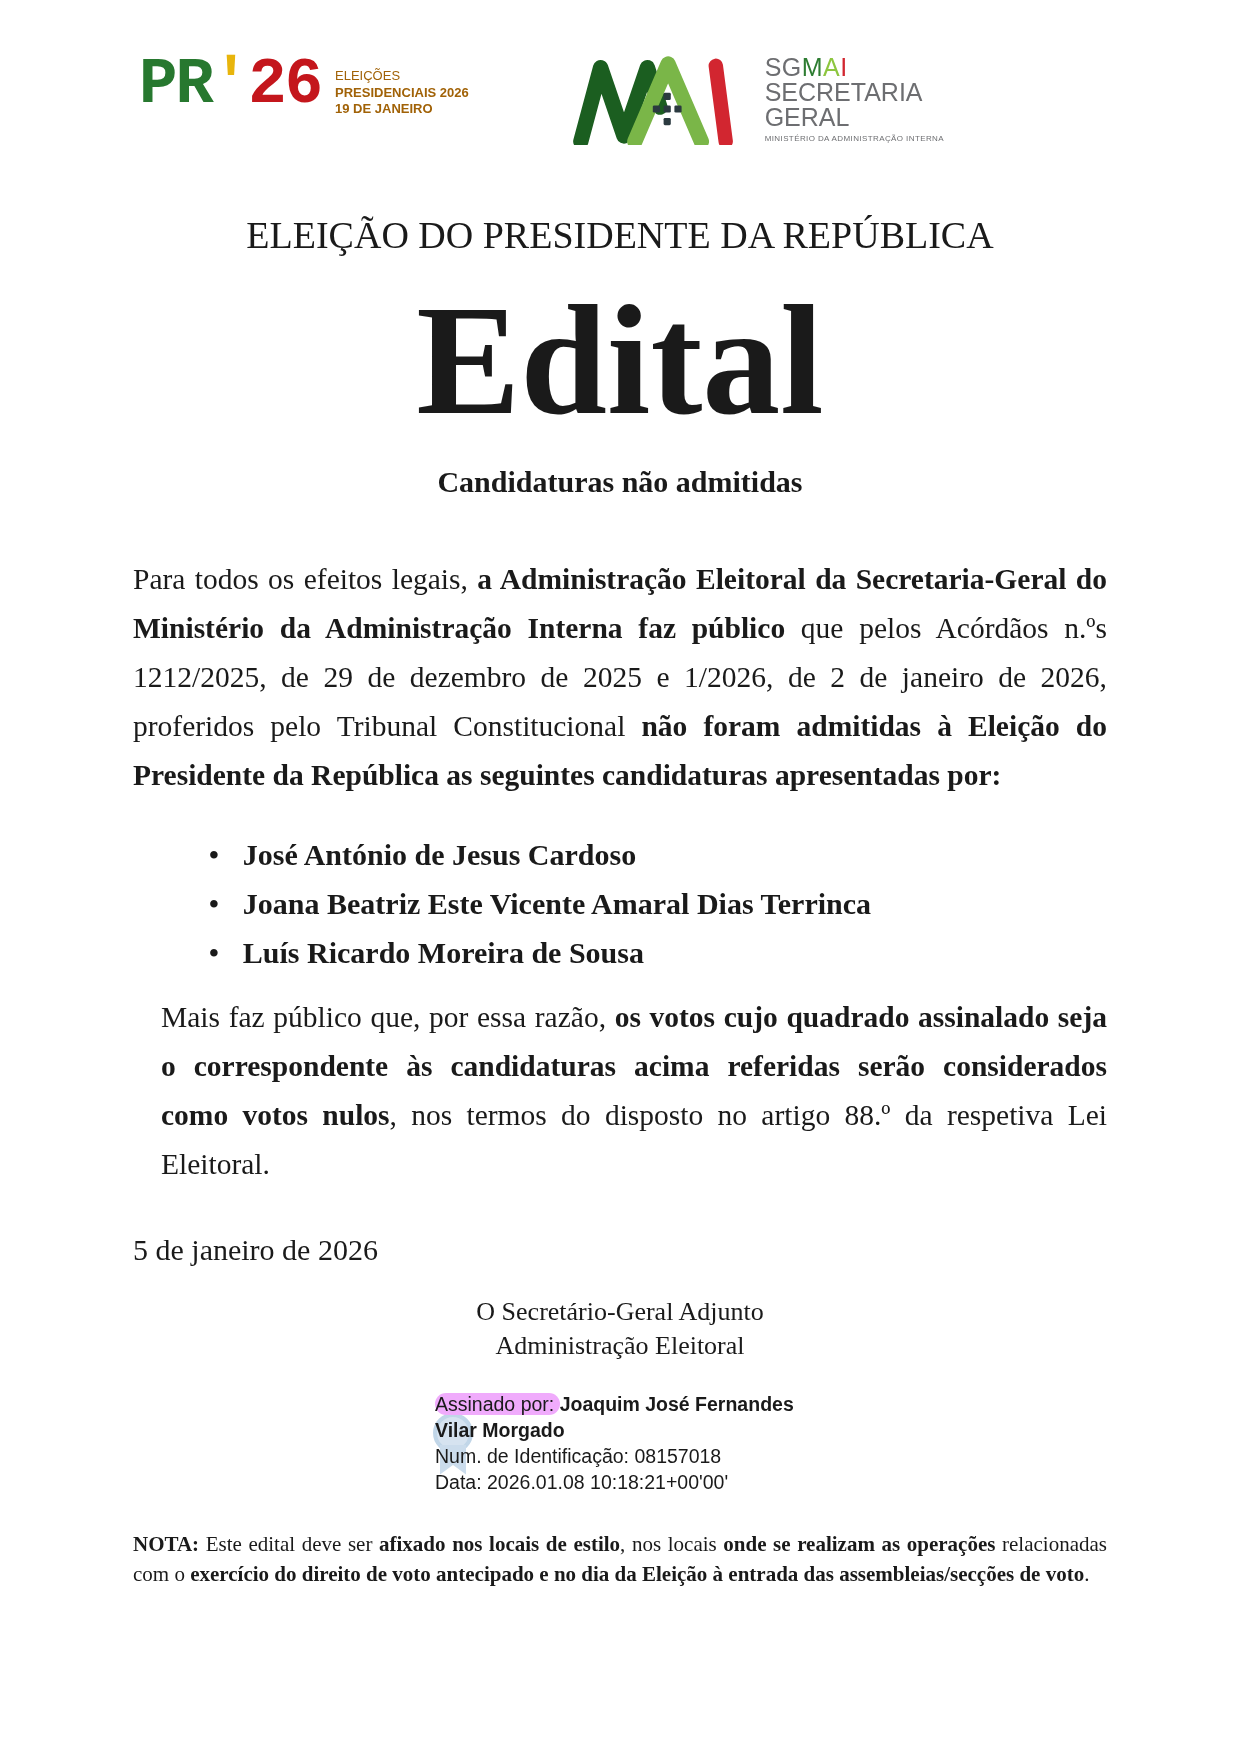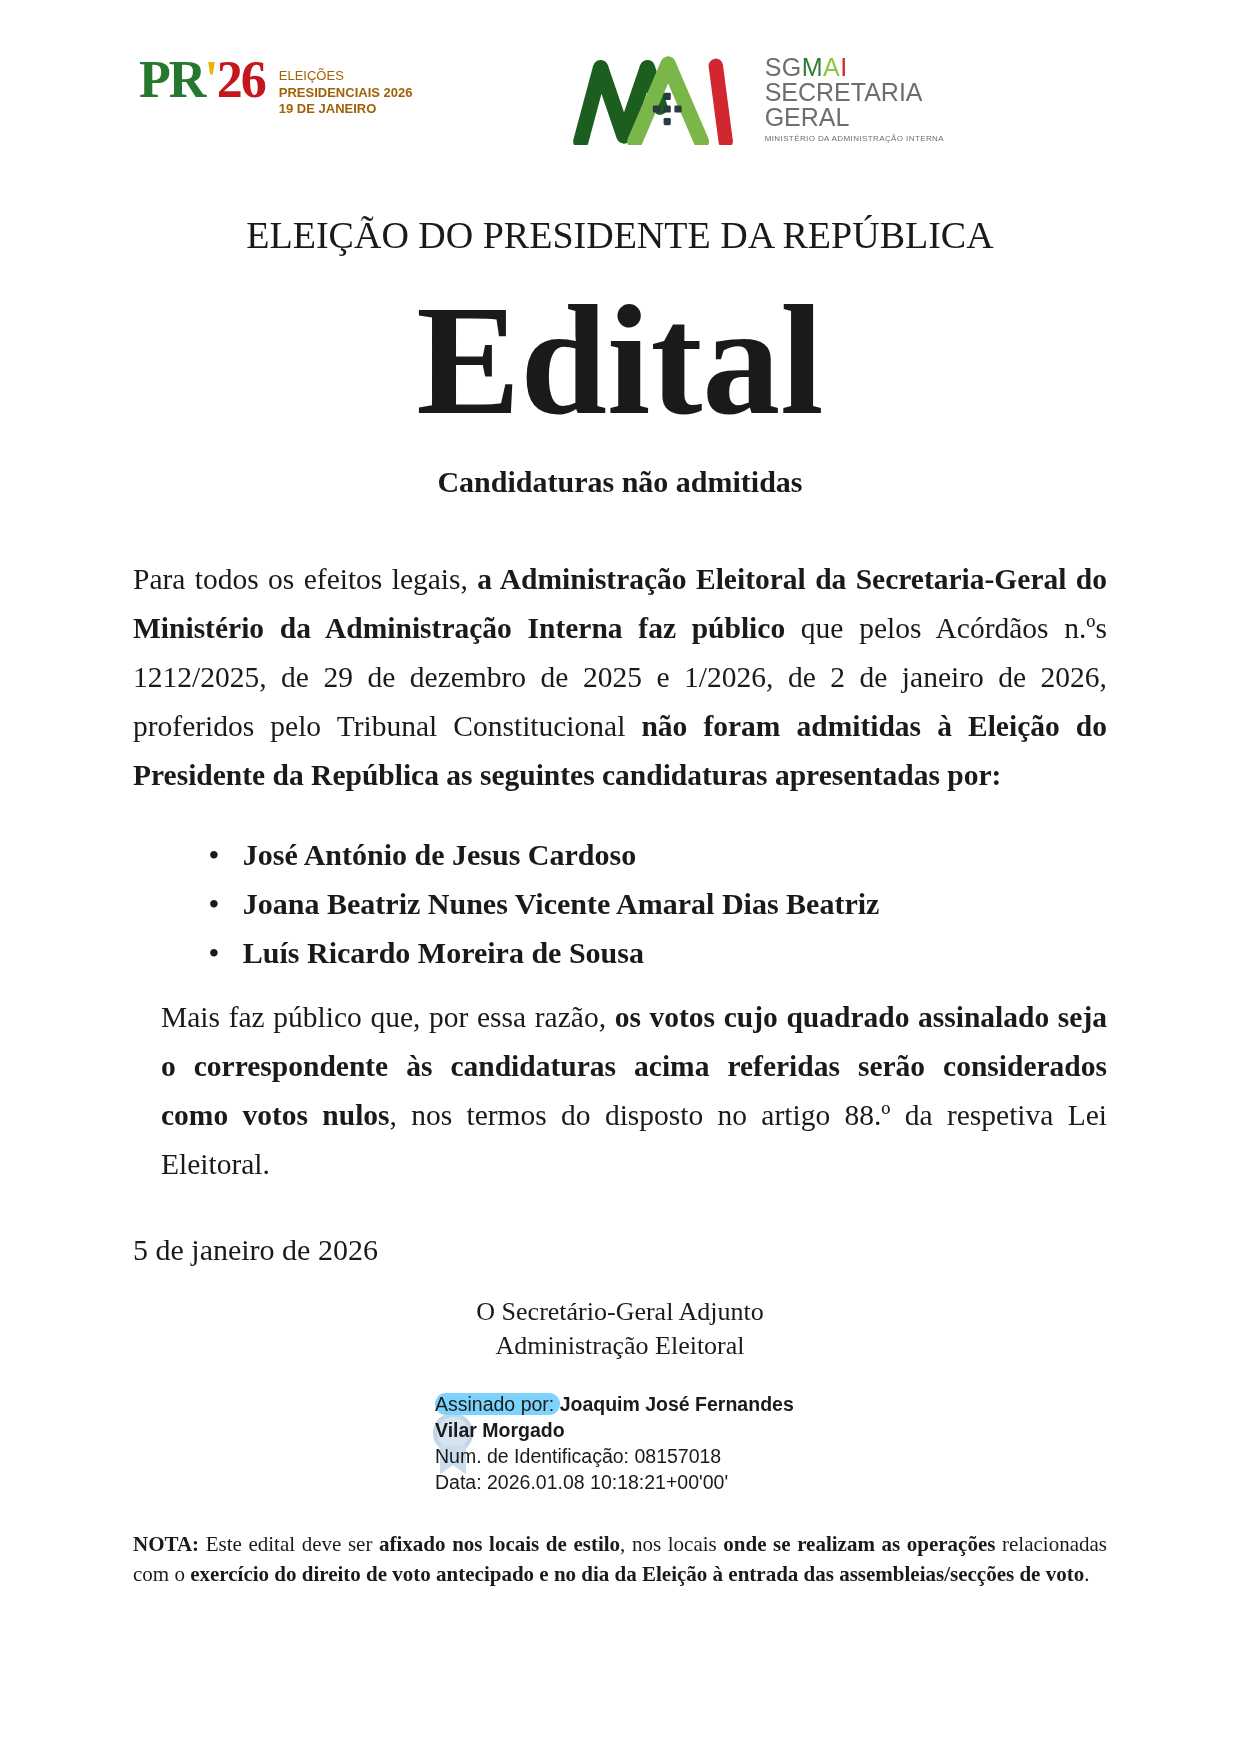--- a/index.html
+++ b/index.html
@@ -5,21 +5,21 @@
   html,body { margin:0; padding:0; background:#ffffff; }
   .page {
     position:relative; width:1240px; height:1754px; background:#ffffff;
     font-family:"Liberation Serif", serif; color:#1a1a1a;
     box-sizing:border-box; padding:55px 133px 0 133px; overflow:hidden;
   }
 
   
   .header { display:flex; justify-content:space-between; align-items:flex-start; height:100px; }
   .pr26 { display:flex; align-items:flex-start; gap:14px; margin-left:6px; }
-  .pr26-word { font-family:Liberation Serif, serif; font-weight:bold; font-size:52px; line-height:0.95; letter-spacing:-2px; white-space:nowrap; }
+  .pr26-word { font-family:Liberation Mono, monospace; font-weight:bold; font-size:64px; line-height:0.95; letter-spacing:-2px; white-space:nowrap; }
   .pr26-pr   { color:#27782f; }
   .pr26-apos { color:#e8b50c; }
   .pr26-num  { color:#c4161c; }
   .pr26-tag  { font-family:"Liberation Sans", sans-serif; color:#a16207; font-size:13px; line-height:16.5px; margin-top:13px; white-space:nowrap; }
   .pr26-tag .b { font-weight:bold; }
 
   .sgmai { display:flex; gap:12px; margin-right:163px; align-items:flex-start; }
   .sgmai-text { font-family:"Liberation Sans", sans-serif; color:#6d6e71; }
   .sgmai-acronym { font-size:25px; line-height:25px; letter-spacing:0.5px; white-space:nowrap; }
   .sgmai-acronym .sg { color:#6d6e71; }
@@ -44,21 +44,21 @@
 
   .date-line { margin-top:44px; font-size:30px; }
 
   .sig-roles { text-align:center; font-size:26px; line-height:34px; margin-top:28px; }
 
   .digital-sig {
     position:relative; font-family:"Liberation Sans", sans-serif;
     font-size:19.5px; line-height:26px; margin-top:28px; margin-left:302px; width:366px;
   }
   .digital-sig .line { position:relative; z-index:1; }
-  .sig-label { background:#7dd3fc;border-radius:11px; }
+  .sig-label { background:#f0abfc;border-radius:11px; }
   .sig-name  { font-weight:bold; }
   .seal { position:absolute; left:-2px; top:22px; z-index:0; opacity:0.85; }
   .seal-circle { width:40px; height:40px; border-radius:50%; background:#cfdfee; border:4px solid #b7cfe4; box-sizing:border-box; }
   .seal-ribbon { width:26px; height:30px; background:#c3d7e9; margin:-8px 0 0 7px;
                  clip-path:polygon(0 0,100% 0,100% 100%,50% 68%,0 100%); }
 
   .nota { font-size:21px; line-height:30px; text-align:justify; margin-top:34px; }
 </style>
 </head>
 <body>
@@ -108,21 +108,21 @@
 
   <p class="body-par par1"><span>Para todos os efeitos legais, </span><span style="font-weight: bold;">a Administração Eleitoral da Secretaria-Geral do Ministério da Administração Interna faz público</span><span> que pelos Acórdãos n.ºs 1212/2025, de 29 de dezembro de 2025 e 1/2026, de 2 de janeiro de 2026, proferidos pelo Tribunal Constitucional </span><span style="font-weight: bold;">não foram admitidas à Eleição do Presidente da República as seguintes candidaturas apresentadas por:</span></p>
 
   <div class="candidates">
     <div class="candidate">
       <span class="bullet">•</span>
       <span>José António de Jesus Cardoso</span>
     </div>
     <div class="candidate">
       <span class="bullet">•</span>
-      <span>Joana Beatriz Nunes Vicente Amaral Dias Beatriz</span>
+      <span>Joana Beatriz Este Vicente Amaral Dias Terrinca</span>
     </div>
     <div class="candidate">
       <span class="bullet">•</span>
       <span>Luís Ricardo Moreira de Sousa</span>
     </div>
   </div>
 
   <p class="body-par par2"><span>Mais faz público que, por essa razão, </span><span style="font-weight: bold;">os votos cujo quadrado assinalado seja o correspondente às candidaturas acima referidas serão considerados como votos nulos</span><span>, nos termos do disposto no artigo 88.º da respetiva Lei Eleitoral.</span></p>
 
   <div class="date-line">5 de janeiro de 2026</div>

